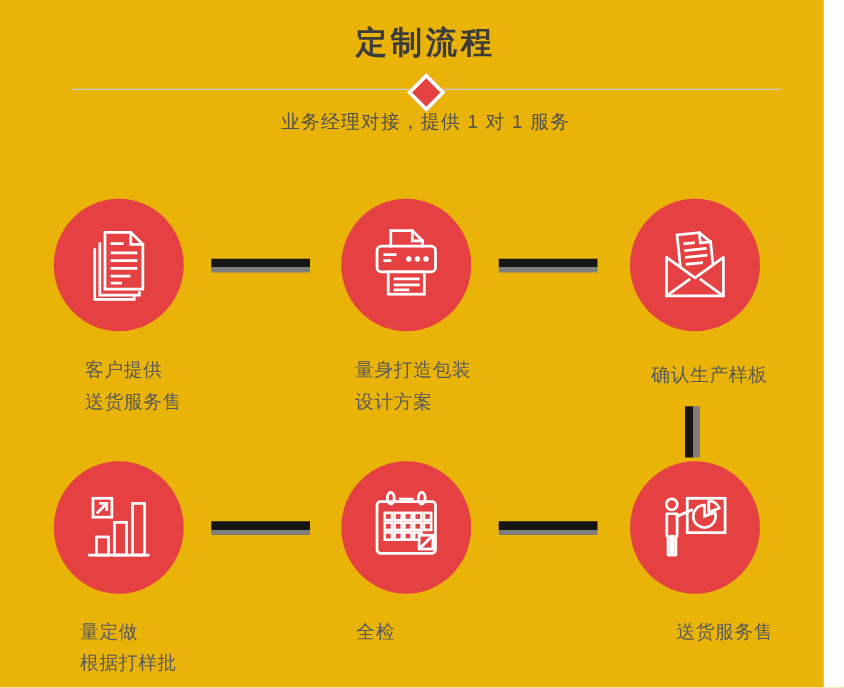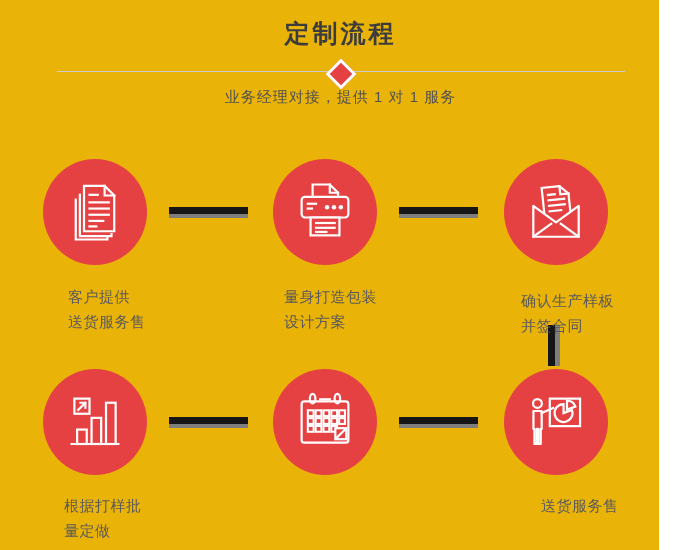--- a/index.html
+++ b/index.html
@@ -110,37 +110,36 @@
         <line x1="18.5" y1="19" x2="30" y2="19"></line>
         <line x1="18.5" y1="23" x2="27" y2="23"></line>
       </g>
       <path d="M7.5 19.5 L24 31.5 L40.5 19.5 V42 H7.5 Z" style="fill:var(--accent-red)" stroke-linejoin="round"></path>
       <path d="M7.5 42 L20.5 32.5"></path>
       <path d="M40.5 42 L27.5 32.5"></path>
     </svg>
   </div>
   <div class="step-label l3">
     <span>确认生产样板</span>
-    <span>并签合同</span>
   </div>
 
   <div class="circle s4">
     <svg viewBox="0 0 48 48" width="66" height="66" fill="none" stroke="var(--icon-white)" stroke-width="1.6" stroke-linecap="square">
       <line x1="7" y1="40" x2="41" y2="40"></line>
       <rect x="11" y="29.5" width="7" height="10.5"></rect>
       <rect x="21.5" y="21" width="7" height="19"></rect>
       <rect x="32" y="10" width="7" height="30"></rect>
       <rect x="9" y="7" width="11" height="11"></rect>
       <line x1="11.8" y1="15.2" x2="16.8" y2="10.2"></line>
       <path d="M13.4 10 H17 V13.6"></path>
     </svg>
   </div>
   <div class="step-label l4">
+    <span>量定做</span>
     <span>根据打样批</span>
-    <span>量定做</span>
   </div>
 
   <div class="circle s5">
     <svg viewBox="0 0 48 48" width="66" height="66" fill="none" stroke="var(--icon-white)" stroke-width="1.6" stroke-linecap="square">
       <rect x="7" y="9" width="34" height="30" rx="2"></rect>
       <ellipse cx="15" cy="7" rx="2" ry="3.4"></ellipse>
       <ellipse cx="33" cy="7" rx="2" ry="3.4"></ellipse>
       <line x1="20.5" y1="7.5" x2="27.5" y2="7.5"></line>
       <g stroke-width="1.5">
         <rect x="11.5" y="15.5" width="4.2" height="4.2"></rect>
@@ -156,20 +155,21 @@
         <rect x="11.5" y="26.9" width="4.2" height="4.2"></rect>
           <rect x="17.2" y="26.9" width="4.2" height="4.2"></rect>
           <rect x="22.9" y="26.9" width="4.2" height="4.2"></rect>
           <rect x="28.6" y="26.9" width="4.2" height="4.2"></rect>
       </g>
       <rect x="31.5" y="28.5" width="8" height="8" style="fill:var(--accent-red)"></rect>
       <line x1="32.8" y1="35.2" x2="38.2" y2="29.8"></line>
     </svg>
   </div>
   <div class="step-label l5">
+    <span>全检</span>
   </div>
 
   <div class="circle s6">
     <svg viewBox="0 0 48 48" width="66" height="66" fill="none" stroke="var(--icon-white)" stroke-width="1.6" stroke-linecap="square">
       <rect x="19.5" y="7" width="22" height="20"></rect>
       <path d="M29.5 17.5 L29.5 11 A6.5 6.5 0 1 0 35.6 15.3 Z"></path>
       <path d="M32 15 L32 8.5 A6.5 6.5 0 0 1 38.1 12.8 Z"></path>
       <circle cx="10.5" cy="10.5" r="3.2"></circle>
       <path d="M7.6 16 H13.6 V29 H12.9 V40 H11.2 V29 H10 V40 H8.3 V29 H7.6 Z" stroke-linejoin="round"></path>
       <path d="M13.6 17.5 L22 13.8"></path>

